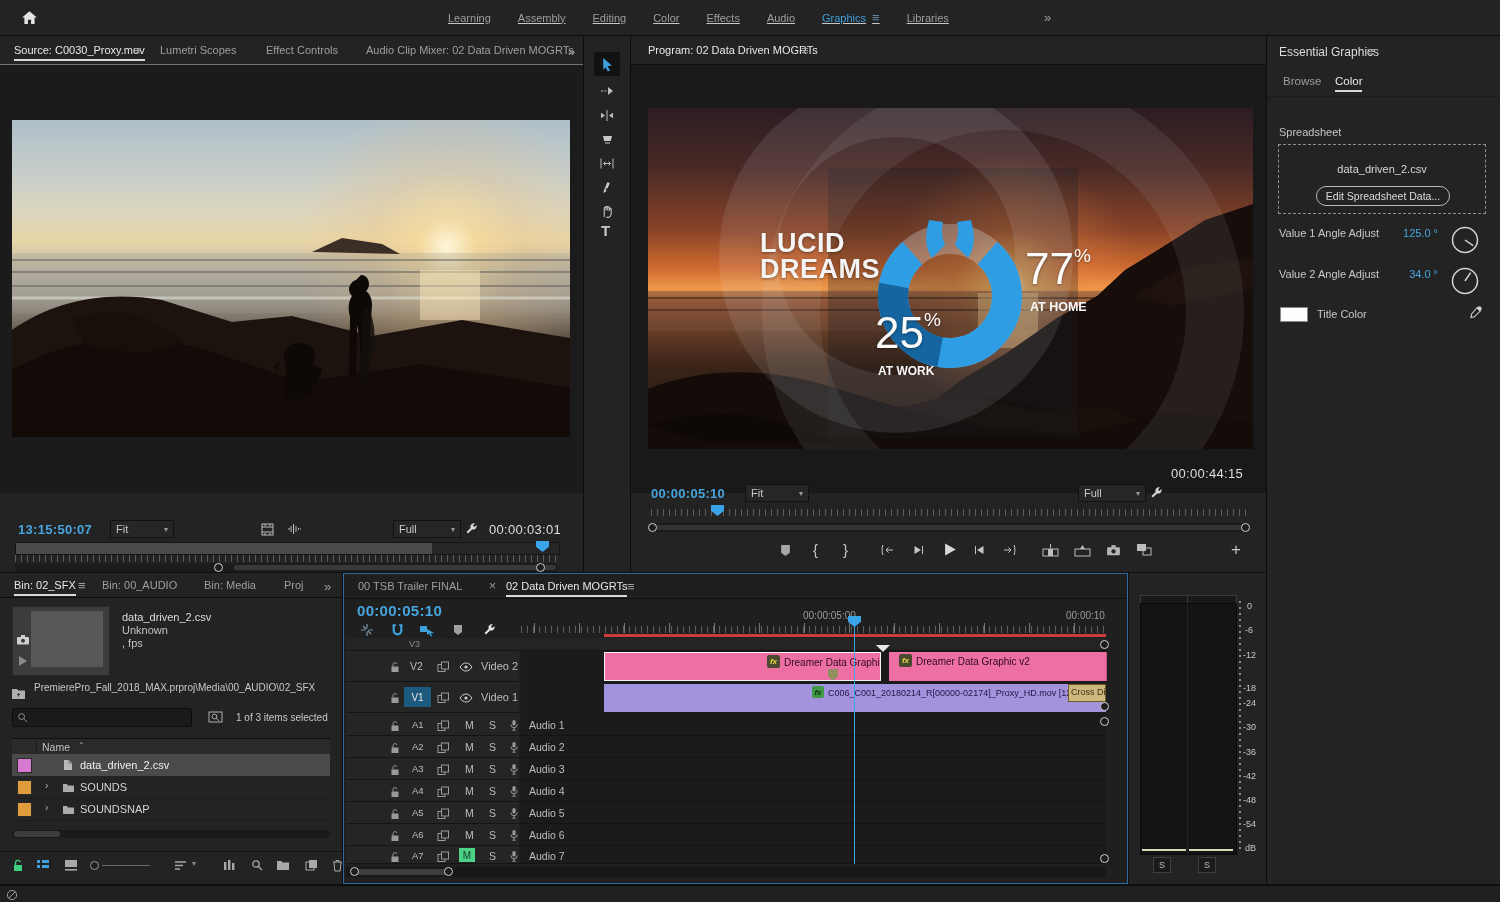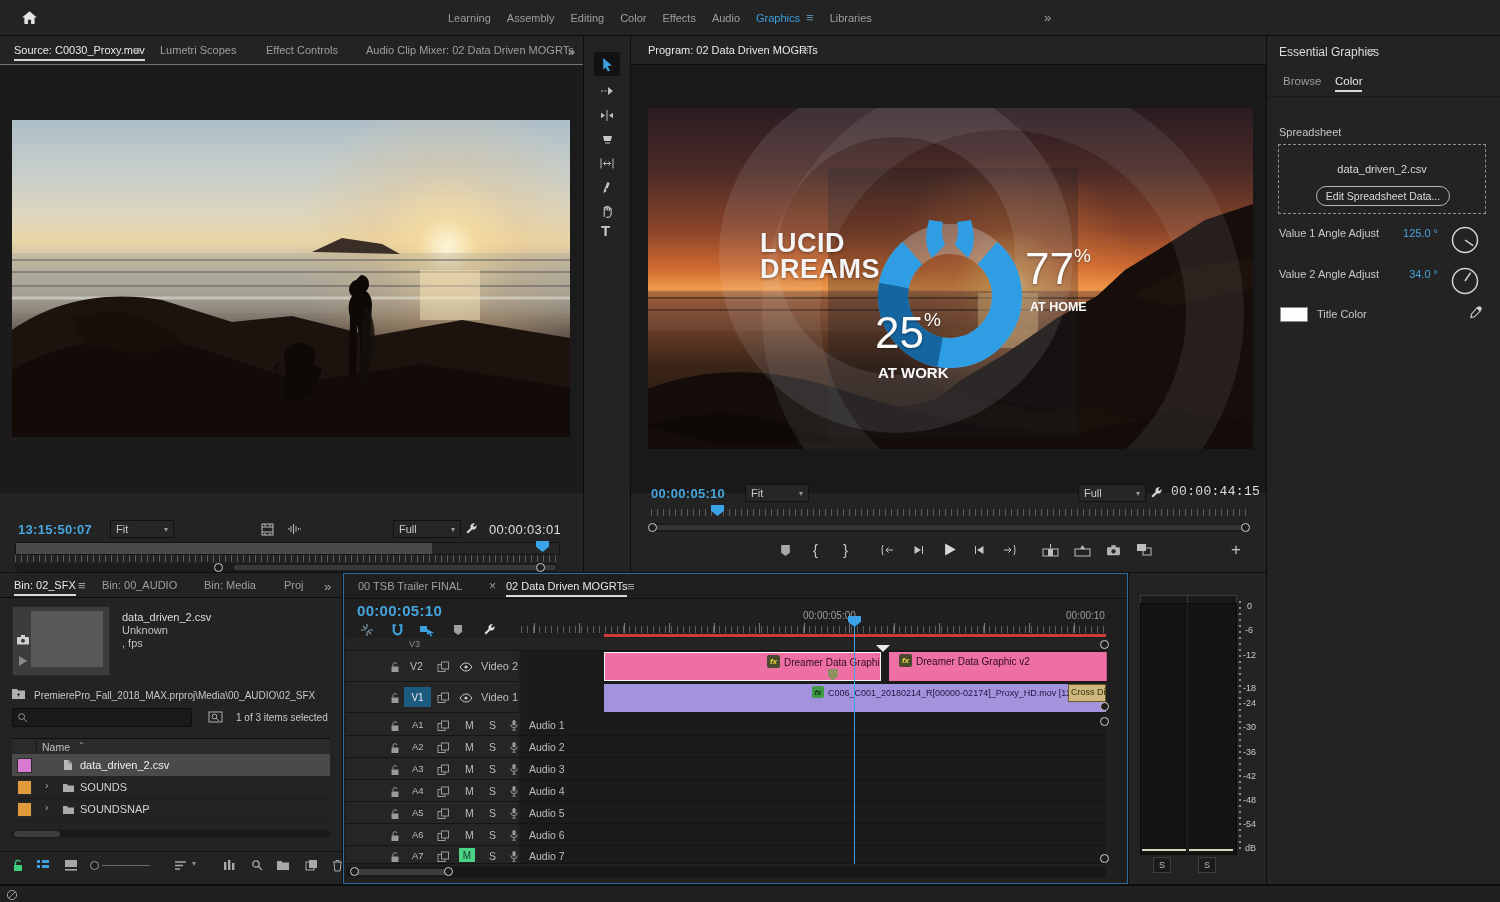--- a/index.html
+++ b/index.html
@@ -33,21 +33,21 @@
 <body>
 
 <div id="app">
 
   <div class="panel" style="left:0;top:0;width:1500px;height:35px;border-bottom:1px solid #0c0c0c;">
     <div class="icw" style="left:14px;top:7px;width:30px;height:21px;">
       <svg width="17" height="15" viewBox="0 0 16 14">
           <path d="M8 1l7 6h-2.2v6H9.5V9h-3v4H3.2V7H1z" fill="#e4e4e4"></path>
         </svg>
     </div>
-    <div class="abs" style="left:448px;top:0;height:35px;display:flex;align-items:center;gap:16px;">
+    <div class="abs" style="left:448px;top:0;height:35px;display:flex;align-items:center;gap:27px;text-decoration:underline;">
       <span class="tab">Learning</span>
       <span class="tab">Assembly</span>
       <span class="tab">Editing</span>
       <span class="tab">Color</span>
       <span class="tab">Effects</span>
       <span class="tab">Audio</span>
       <span style="display:flex;align-items:center;gap:6px;">
         <span class="tab" style="color:#3ea0dd;">Graphics</span>
         <span class="ham" style="color:#5d87a8;">≡</span>
       </span>
@@ -272,38 +272,38 @@
           <div>LUCID</div>
           <div>DREAMS</div>
         </div>
         <div class="txt" style="left:377px;top:136px;color:#fafafa;text-shadow:0 1px 3px rgba(0,0,0,.4);">
           <span style="font-size:44px;font-weight:normal;">77</span><span style="font-size:19px;vertical-align:22px;">%</span>
         </div>
         <div class="txt" style="left:382px;top:192px;font-size:12.5px;font-weight:bold;color:#fafafa;">AT HOME</div>
         <div class="txt" style="left:227px;top:200px;color:#fafafa;text-shadow:0 1px 3px rgba(0,0,0,.4);">
           <span style="font-size:44px;font-weight:normal;">25</span><span style="font-size:19px;vertical-align:22px;">%</span>
         </div>
-        <div class="txt" style="left:230px;top:256px;font-size:15px;font-weight:bold;color:#fafafa;">AT WORK</div>
+        <div class="txt" style="left:230px;top:256px;font-size:12px;font-weight:bold;color:#fafafa;">AT WORK</div>
       </div>
     </div>
     <div class="txt tc" style="left:20px;top:450px;">00:00:05:10</div>
     <div class="dd" style="left:114px;top:448px;width:52px;">
       <span>Fit</span>
         <span class="car">▾</span>
     </div>
     <div class="dd" style="left:447px;top:448px;width:56px;">
       <span>Full</span>
         <span class="car">▾</span>
     </div>
     <div class="icw" style="left:516px;top:449px;width:18px;height:16px;">
       <svg width="14" height="14" viewBox="0 0 14 14">
           <path d="M12.6 4.2a3.4 3.4 0 0 1-4.5 3.2L4 11.5 2.5 10l4.1-4.1a3.4 3.4 0 0 1 4.4-4.4L8.9 3.6l1.5 1.5 2.2-2.1z" fill="#d6d6d6"></path>
         </svg>
     </div>
-    <div class="txt dur" style="left:540px;top:448px;font-family:Liberation Mono, monospace;">00:00:44:15</div>
+    <div class="txt dur" style="left:540px;top:430px;">00:00:44:15</div>
     <div class="abs ticks" style="left:20px;top:473px;width:597px;height:7px;"></div>
     <div class="caret" style="left:80px;top:469px;"></div>
     <div class="abs" style="left:20px;top:487px;width:597px;height:9px;background:#1c1c1c;border-radius:4px;">
       <div class="abs" style="left:4px;top:2px;width:589px;height:5px;background:#333;border-radius:3px;"></div>
     </div>
     <div class="cir" style="left:17px;top:487px;"></div>
     <div class="cir" style="left:610px;top:487px;"></div>
 
     <div class="icw" style="left:146px;top:505px;width:16px;height:18px;">
         <svg width="11" height="13" viewBox="0 0 10 12">
@@ -437,21 +437,21 @@
     <div class="txt" style="left:122px;top:38px;font-size:11px;color:#dedede;">data_driven_2.csv</div>
     <div class="txt" style="left:122px;top:51px;font-size:11px;color:#c0c0c0;">Unknown</div>
     <div class="txt" style="left:122px;top:64px;font-size:11px;color:#c0c0c0;">, fps</div>
 
     <div class="icw" style="left:10px;top:114px;width:17px;height:14px;">
         <svg width="15" height="12" viewBox="0 0 15 12">
           <path d="M1 1h5l1 1.5h7V11H1z" fill="#b0b0b0"></path>
           <path d="M7.5 8.5v-3M6 7l1.5-1.5L9 7" stroke="#333" fill="none"></path>
         </svg>
       </div>
-    <span class="txt" style="left:34px;top:117px;font-size:10px;color:#c8c8c8;">PremierePro_Fall_2018_MAX.prproj\Media\00_AUDIO\02_SFX</span>
+    <span class="txt" style="left:34px;top:109px;font-size:10px;color:#c8c8c8;">PremierePro_Fall_2018_MAX.prproj\Media\00_AUDIO\02_SFX</span>
 
     <div class="abs" style="left:12px;top:135px;width:178px;height:17px;background:#1a1a1a;border:1px solid #0d0d0d;border-radius:2px;">
       <div class="icw" style="left:3px;top:2px;width:13px;height:13px;">
           <svg width="11" height="11" viewBox="0 0 12 12">
             <circle cx="5" cy="5" r="3.2" fill="none" stroke="#9a9a9a"></circle>
             <path d="M7.5 7.5L11 11" stroke="#9a9a9a"></path>
           </svg>
         </div>
       <input style="position: absolute; left: 20px; top: 0px; width: 154px; height: 15px; background: transparent; border: none; outline: none; color: rgb(221, 221, 221); font-size: 10px;">
     </div>

